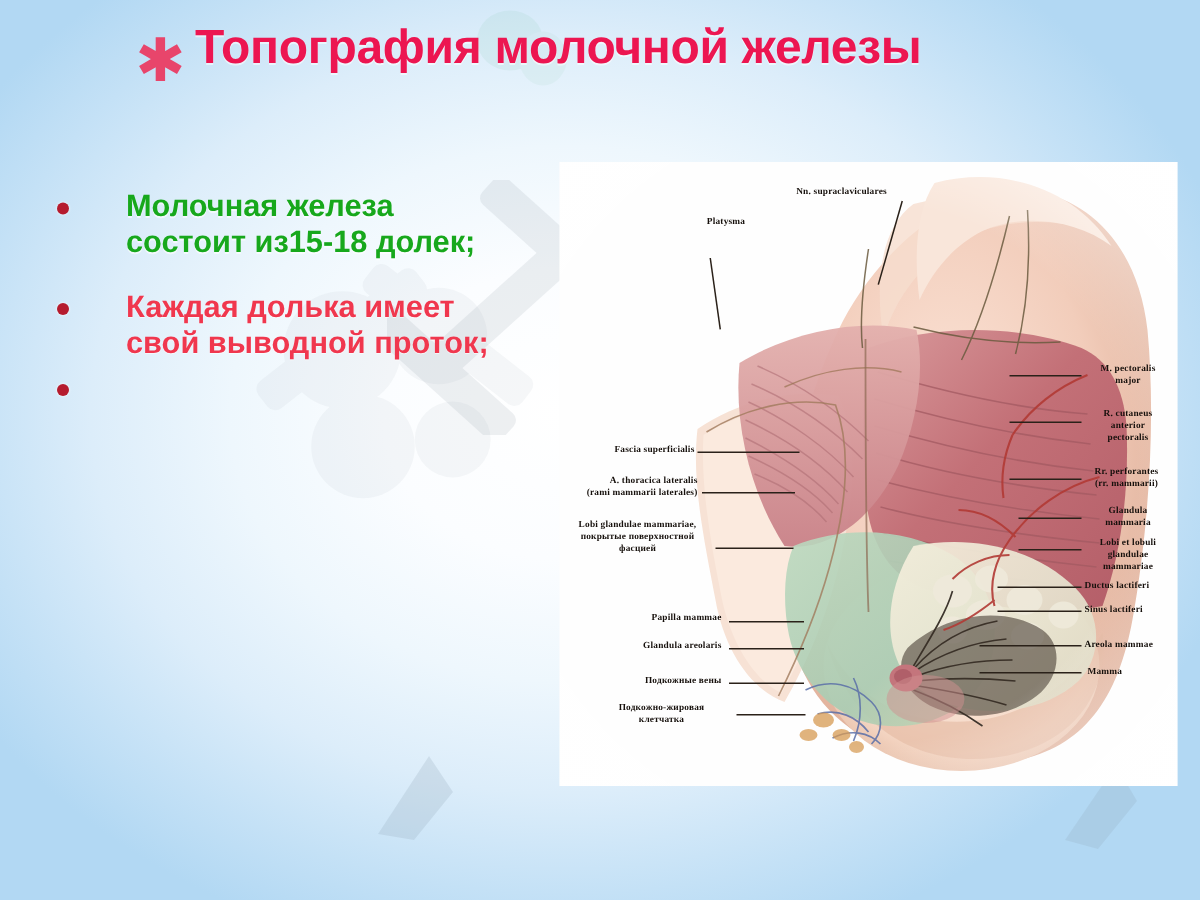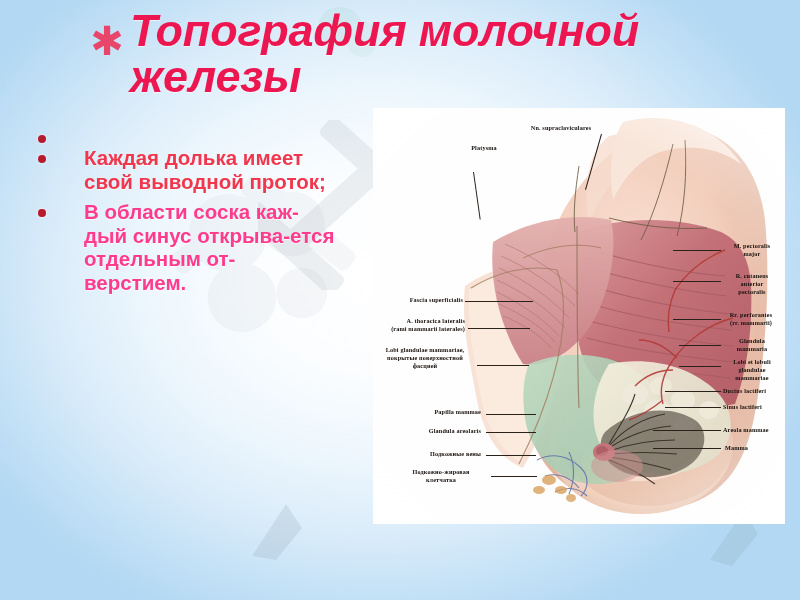--- a/index.html
+++ b/index.html
@@ -22,24 +22,23 @@
 
   
   #title-row{position:absolute;left:78px;top:8px;width:600px;}
   #title-star{
     position:absolute;left:12px;top:16px;width:34px;height:34px;
     color:#e8456b;font-size:40px;line-height:34px;text-align:center;
     font-family:"DejaVu Sans",sans-serif;
   }
   #title-text{
     margin:0;padding:0 0 0 52px;
-    font-size:45px;line-height:46px;font-weight:bold;
+    font-size:32px;line-height:46px;font-weight:bold;
     color:#ec1651;letter-spacing:-0.2px;
     text-shadow:0 1px 0 rgba(255,255,255,.55);
-    font-style:italic;
   }
 
   
   #bullets{position:absolute;left:34px;top:126px;width:340px;}
   .bullet{position:relative;padding-left:50px;margin-bottom:7px;}
   .bullet .dot{
     position:absolute;left:4px;top:9px;width:8px;height:8px;border-radius:50%;
     background:#b51b2e;box-shadow:0 0 2px rgba(255,255,255,.9);
   }
   .bullet .txt{
@@ -125,39 +124,34 @@
     <div id="title-star">✱</div>
     <h1 id="title-text">Топография молочной
 железы</h1>
   </div>
 
   <div id="bullets">
 
 
     <div class="bullet c-green">
       <span class="dot"></span>
+      <p class="txt">Молочная железа
+состоит из15-18 долек;</p>
     </div>
 
     <div class="bullet c-red">
       <span class="dot"></span>
       <p class="txt">Каждая долька имеет
 свой выводной проток;</p>
     </div>
 
     <div class="bullet c-slate">
       <span class="dot"></span>
     </div>
 
-    <div class="bullet c-pink">
-      <span class="dot"></span>
-      <p class="txt">В области соска каж-
-дый синус открыва-ется
-отдельным от-
-верстием.</p>
-    </div>
 
   </div>
 
   <div id="figure">
 
     <svg id="fig-svg" viewBox="0 0 412 416">
       <defs>
         <radialGradient id="skin" cx="45%" cy="40%" r="70%">
           <stop offset="0%" stop-color="#fbe3d6"></stop>
           <stop offset="55%" stop-color="#f2cdbb"></stop>

